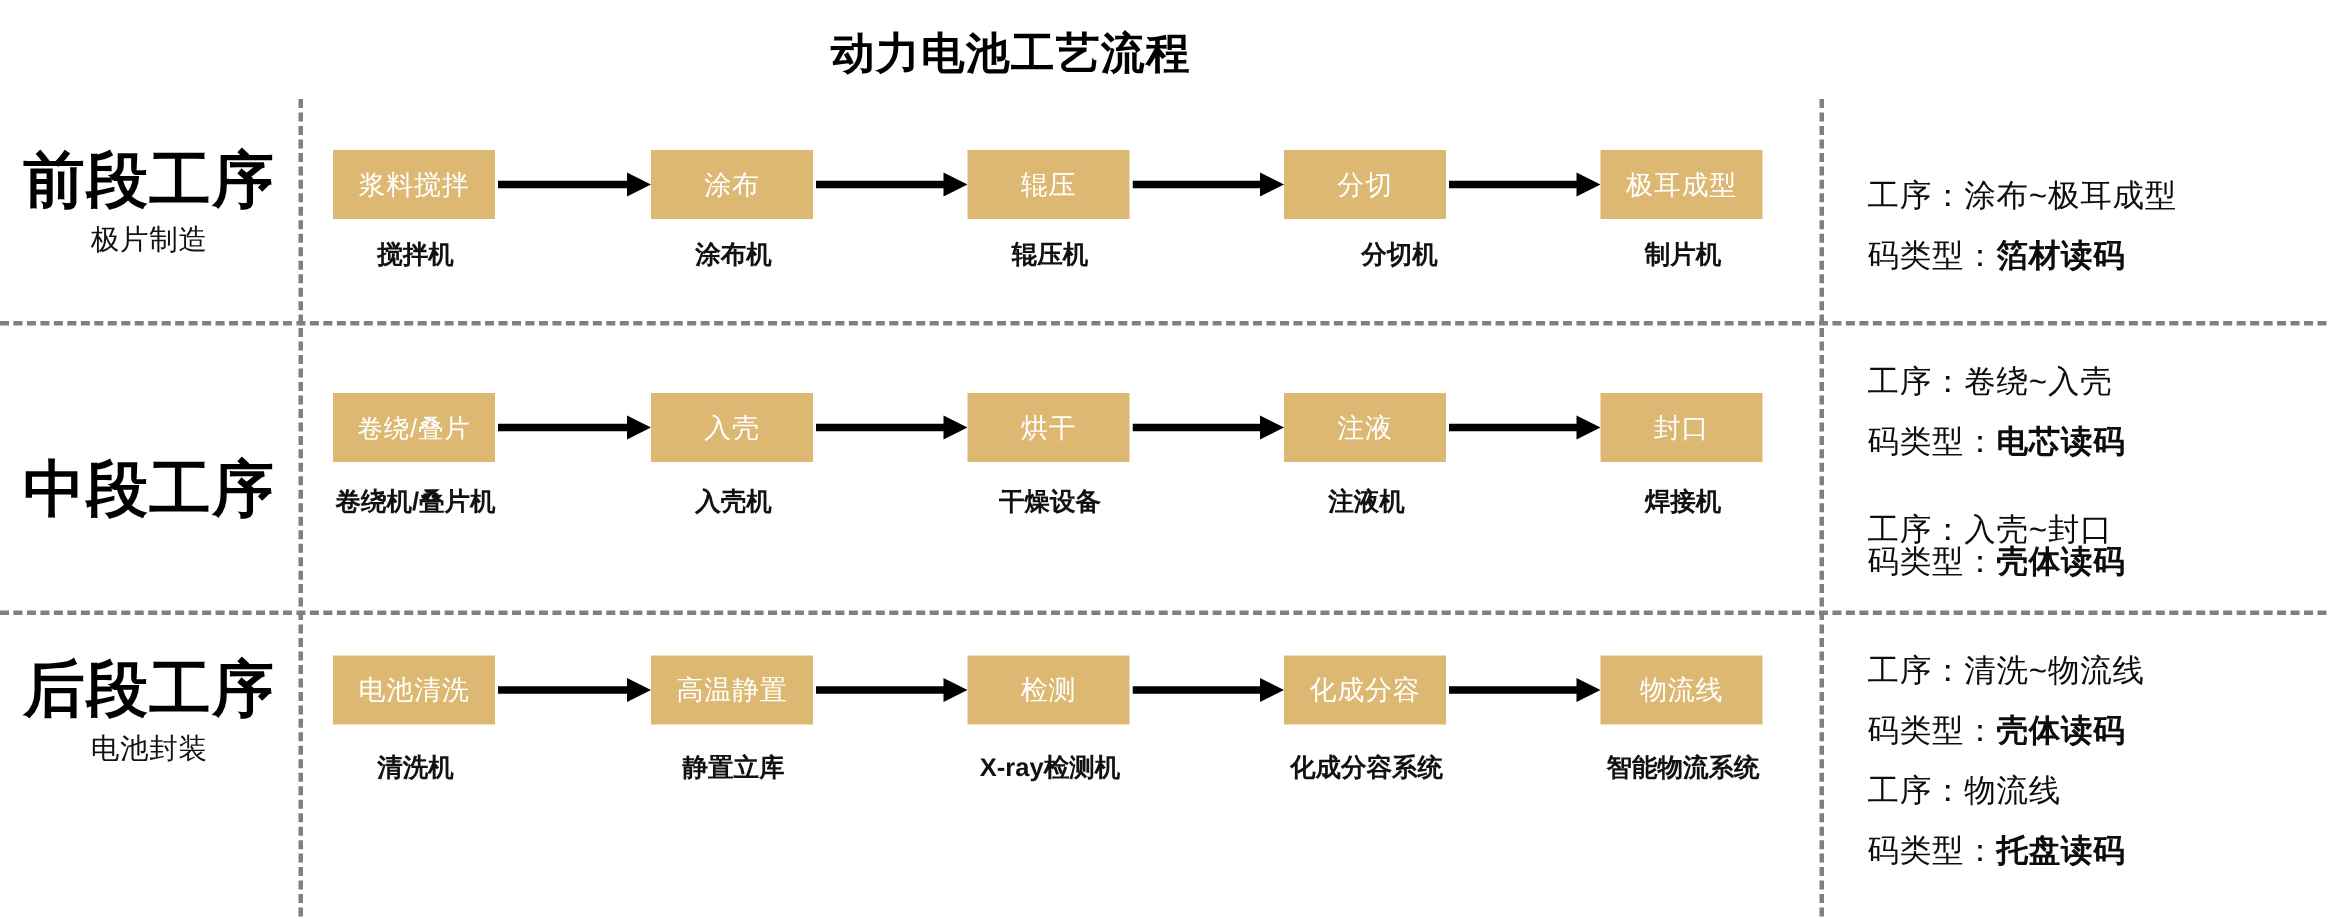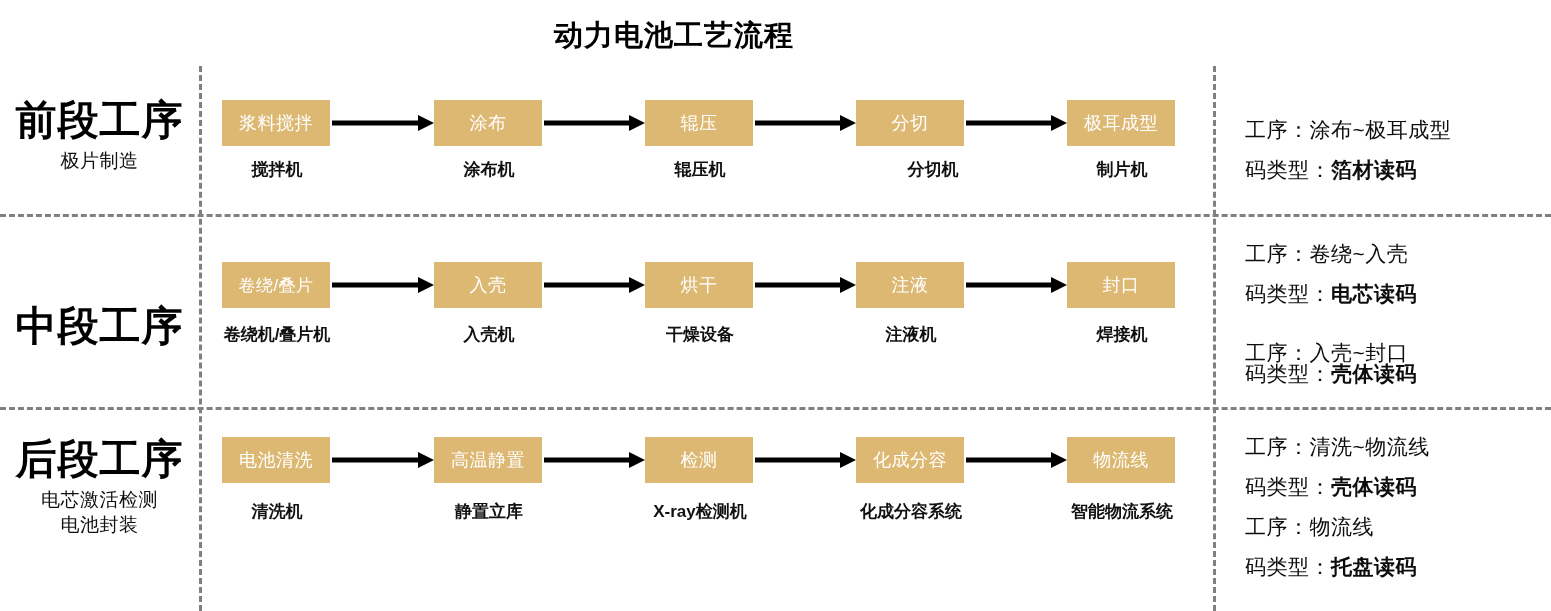--- a/index.html
+++ b/index.html
@@ -114,21 +114,20 @@
     <div class="stage-sub">极片制造</div>
   </div>
 
   <div class="stage" id="stage-2">
     <div class="stage-title">中段工序</div>
   </div>
 
   <div class="stage" id="stage-3">
     <div class="stage-title">后段工序</div>
     <div class="stage-sub">
-      <div>电芯激活检测</div>
       <div>电池封装</div>
     </div>
   </div>
 
   <div id="generated">
       <div class="pbox" style="left: 222px; top: 100px;">浆料搅拌</div>
       <div class="pcap" style="left: 192px; top: 158px;">搅拌机</div>
       <div class="arrow" style="left: 332px; top: 113px; width: 102px;">
         <svg width="102" height="20" viewBox="0 0 102 20">
           <line x1="0" y1="10" x2="89" y2="10" stroke="#000" stroke-width="5"></line>

